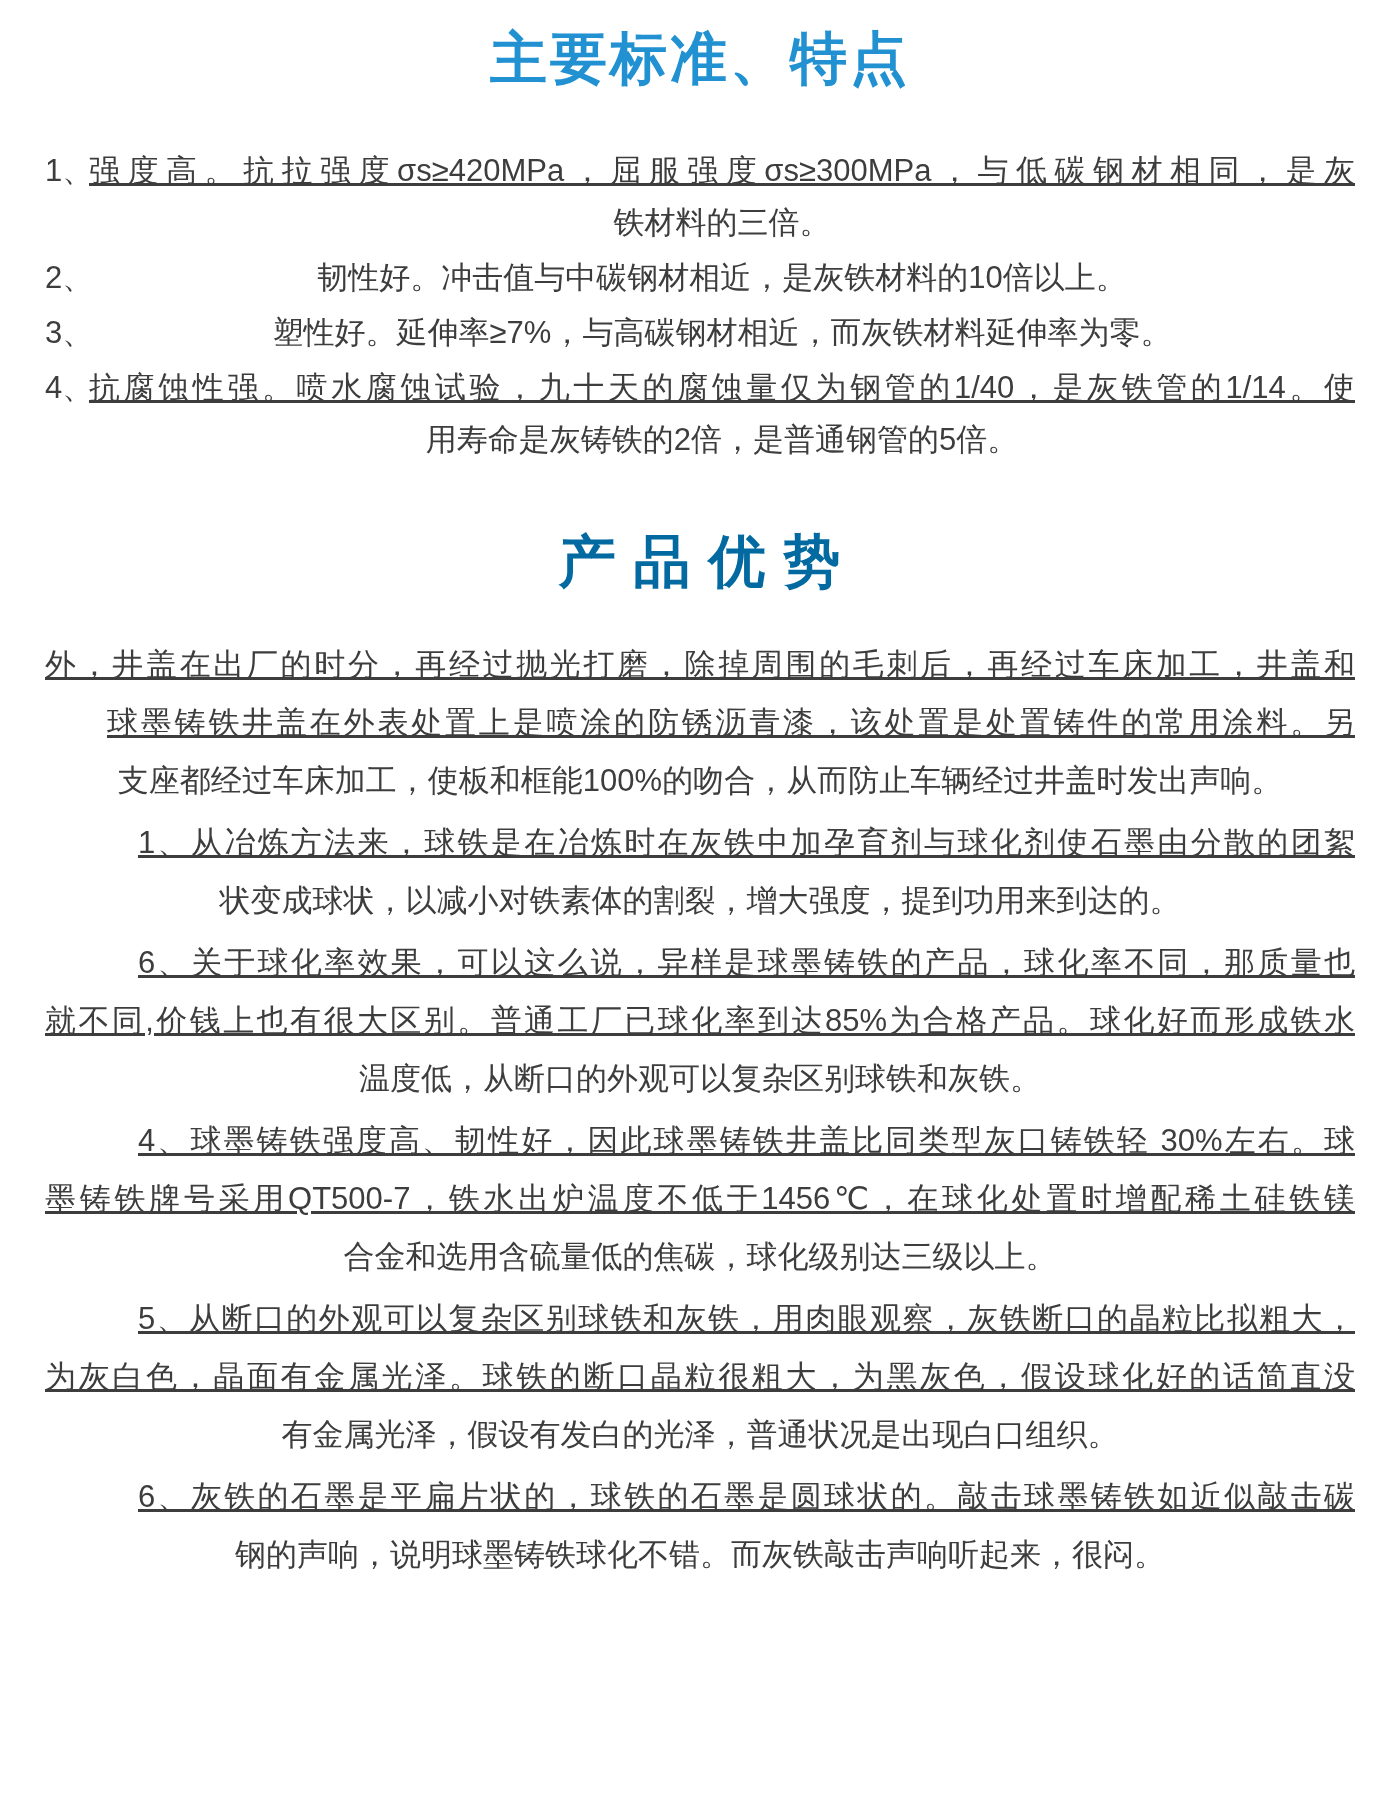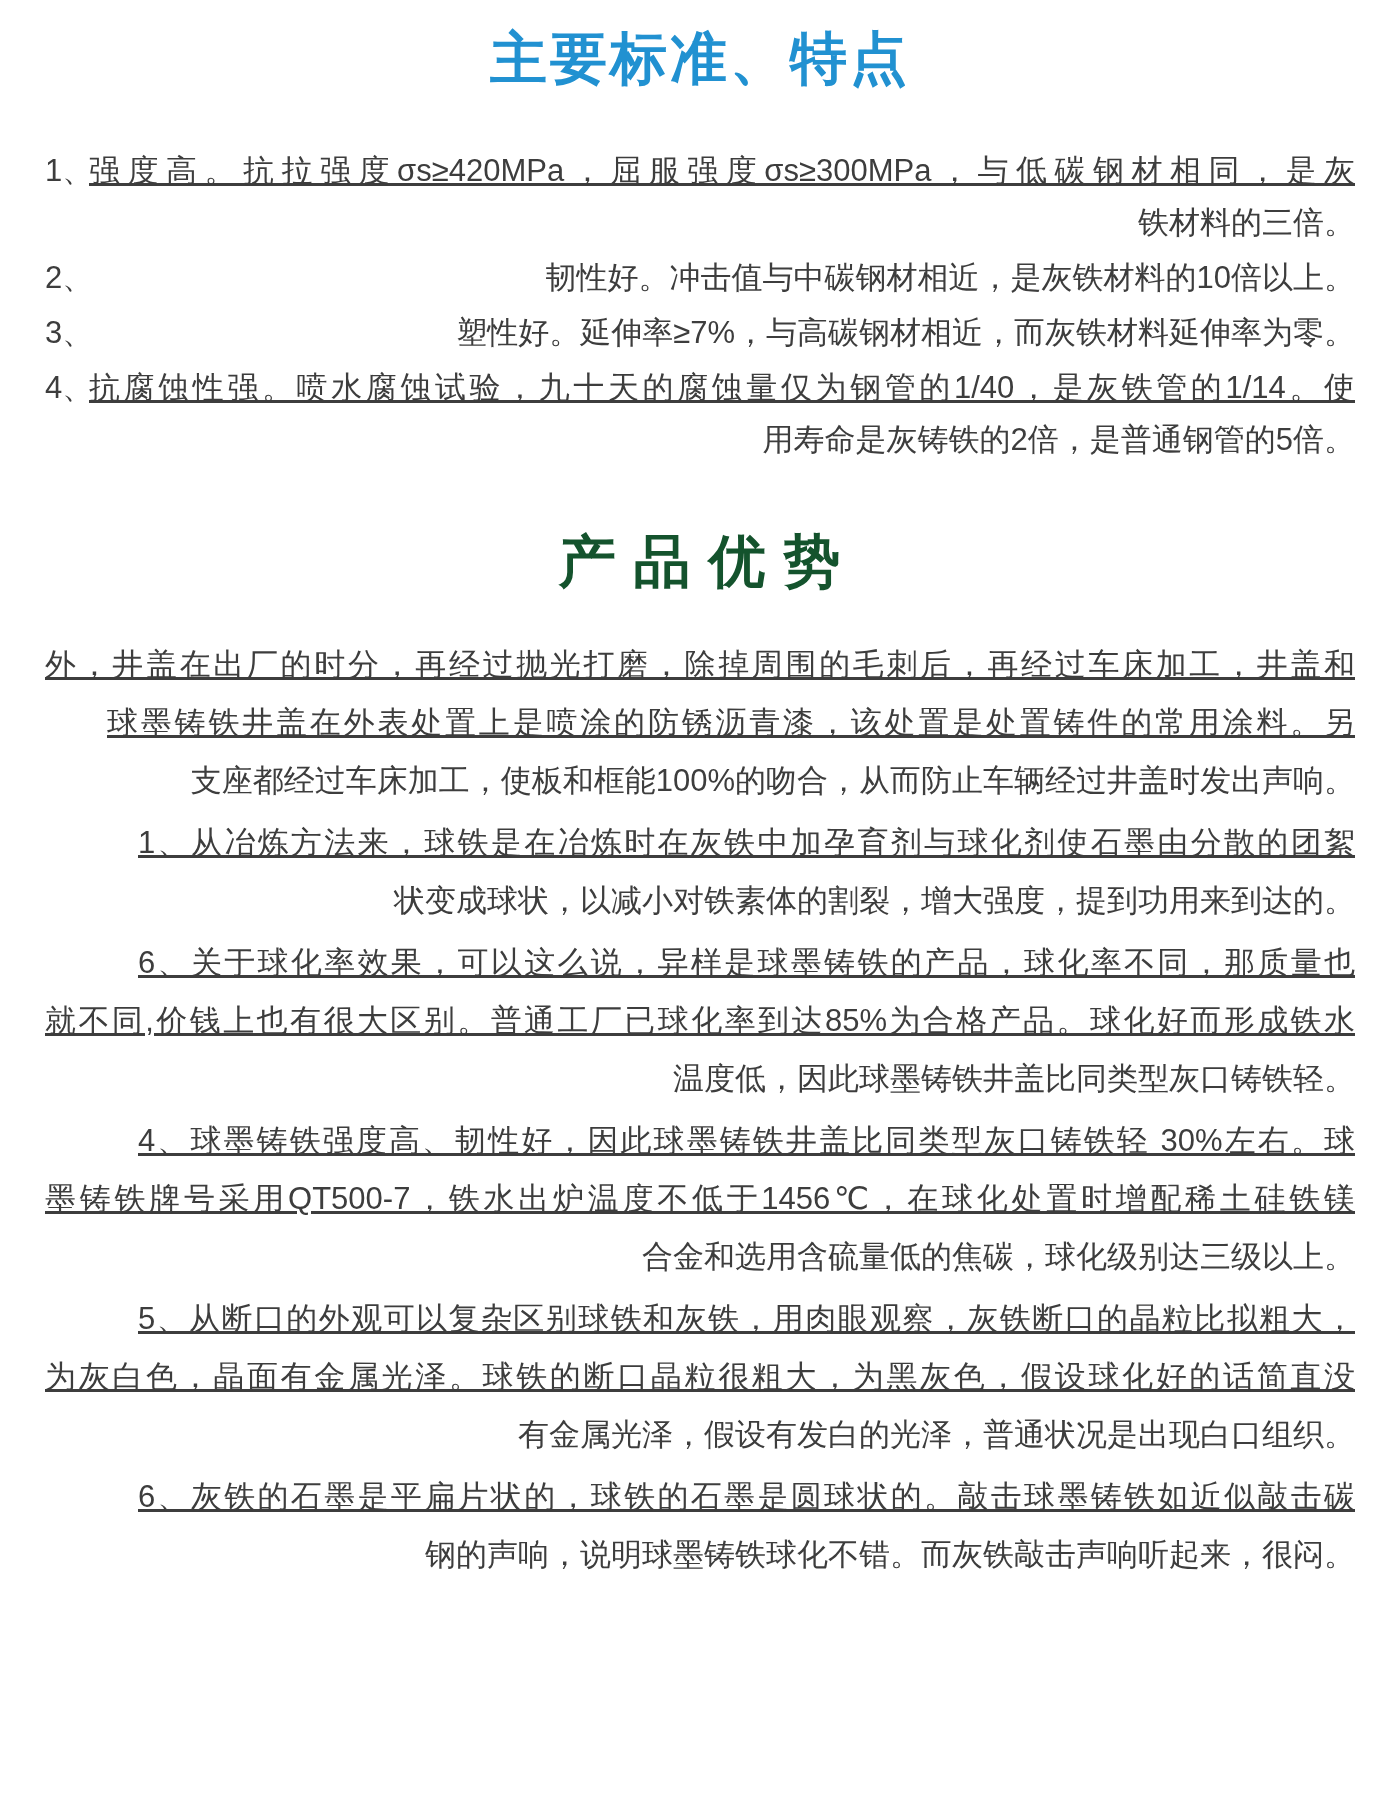--- a/index.html
+++ b/index.html
@@ -49,21 +49,21 @@
   }
 
   
   .paras {
     margin-top: 44px;
     font-size: 31px;
     line-height: 58px;
   }
   .para { margin-bottom: 4px; }
 
-  .ln { text-align: right; }
+  .ln { text-align: center; }
   .ln.just {
     text-align: justify;
     text-align-last: justify;
     text-justify: inter-character;
     text-decoration: underline;
   }
   .ln.first-sm  { text-indent: 62px; }
   .ln.first-num { text-indent: 93px; }
 </style>
 </head>
@@ -87,36 +87,36 @@
         <span class="num">3、</span>
         <div class="ln">塑性好。延伸率≥7%，与高碳钢材相近，而灰铁材料延伸率为零。</div>
       </div>
       <div class="feat">
         <span class="num">4、</span>
         <div class="ln just">抗腐蚀性强。喷水腐蚀试验，九十天的腐蚀量仅为钢管的1/40，是灰铁管的1/14。使</div>
         <div class="ln">用寿命是灰铸铁的2倍，是普通钢管的5倍。</div>
       </div>
     </div>
 
-  <h1 class="section-title" id="title2" style="color: #14532d;">产 品 优 势</h1>
+  <h1 class="section-title" id="title2" style="color: #0369a1;">产 品 优 势</h1>
 
   <div class="paras" id="paras">
       <div class="para">
         <div class="ln just">外，井盖在出厂的时分，再经过抛光打磨，除掉周围的毛刺后，再经过车床加工，井盖和</div>
         <div class="ln just first-sm">球墨铸铁井盖在外表处置上是喷涂的防锈沥青漆，该处置是处置铸件的常用涂料。另</div>
         <div class="ln">支座都经过车床加工，使板和框能100%的吻合，从而防止车辆经过井盖时发出声响。</div>
       </div>
       <div class="para">
         <div class="ln just first-num">1、从冶炼方法来，球铁是在冶炼时在灰铁中加孕育剂与球化剂使石墨由分散的团絮</div>
         <div class="ln">状变成球状，以减小对铁素体的割裂，增大强度，提到功用来到达的。</div>
       </div>
       <div class="para">
         <div class="ln just first-num">6、关于球化率效果，可以这么说，异样是球墨铸铁的产品，球化率不同，那质量也</div>
         <div class="ln just">就不同,价钱上也有很大区别。普通工厂已球化率到达85%为合格产品。球化好而形成铁水</div>
-        <div class="ln">温度低，因此球墨铸铁井盖比同类型灰口铸铁轻。</div>
+        <div class="ln">温度低，从断口的外观可以复杂区别球铁和灰铁。</div>
       </div>
       <div class="para">
         <div class="ln just first-num">4、球墨铸铁强度高、韧性好，因此球墨铸铁井盖比同类型灰口铸铁轻 30%左右。球</div>
         <div class="ln just">墨铸铁牌号采用QT500-7，铁水出炉温度不低于1456℃，在球化处置时增配稀土硅铁镁</div>
         <div class="ln">合金和选用含硫量低的焦碳，球化级别达三级以上。</div>
       </div>
       <div class="para">
         <div class="ln just first-num">5、从断口的外观可以复杂区别球铁和灰铁，用肉眼观察，灰铁断口的晶粒比拟粗大，</div>
         <div class="ln just">为灰白色，晶面有金属光泽。球铁的断口晶粒很粗大，为黑灰色，假设球化好的话简直没</div>
         <div class="ln">有金属光泽，假设有发白的光泽，普通状况是出现白口组织。</div>

